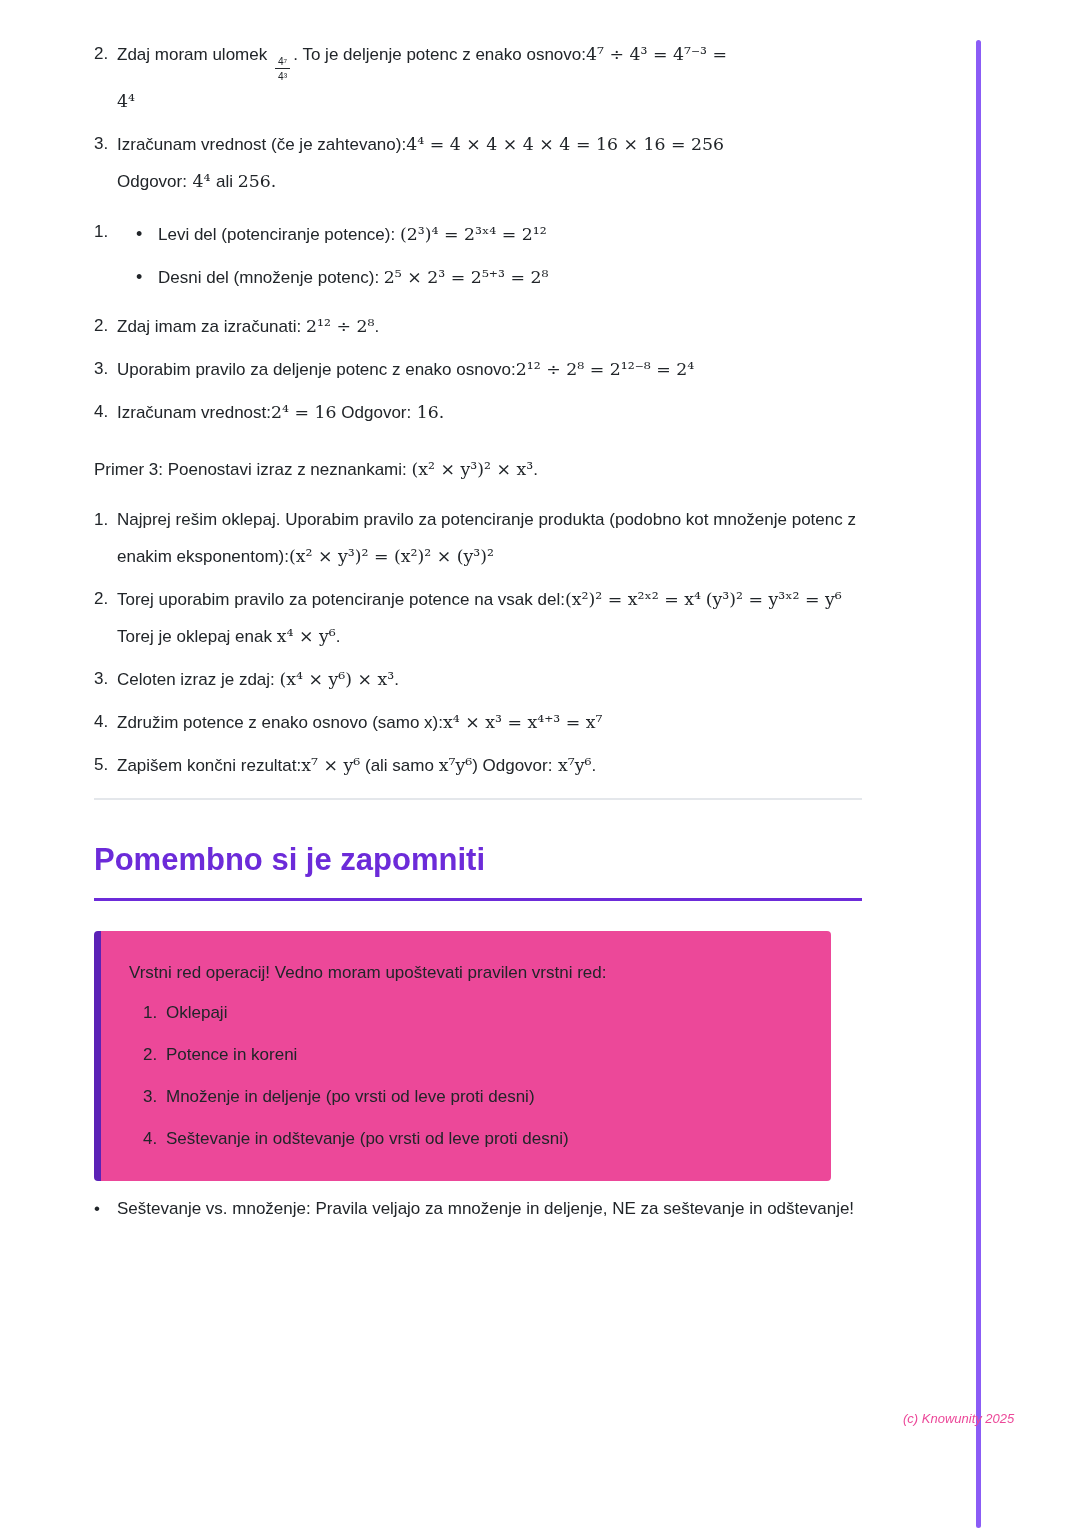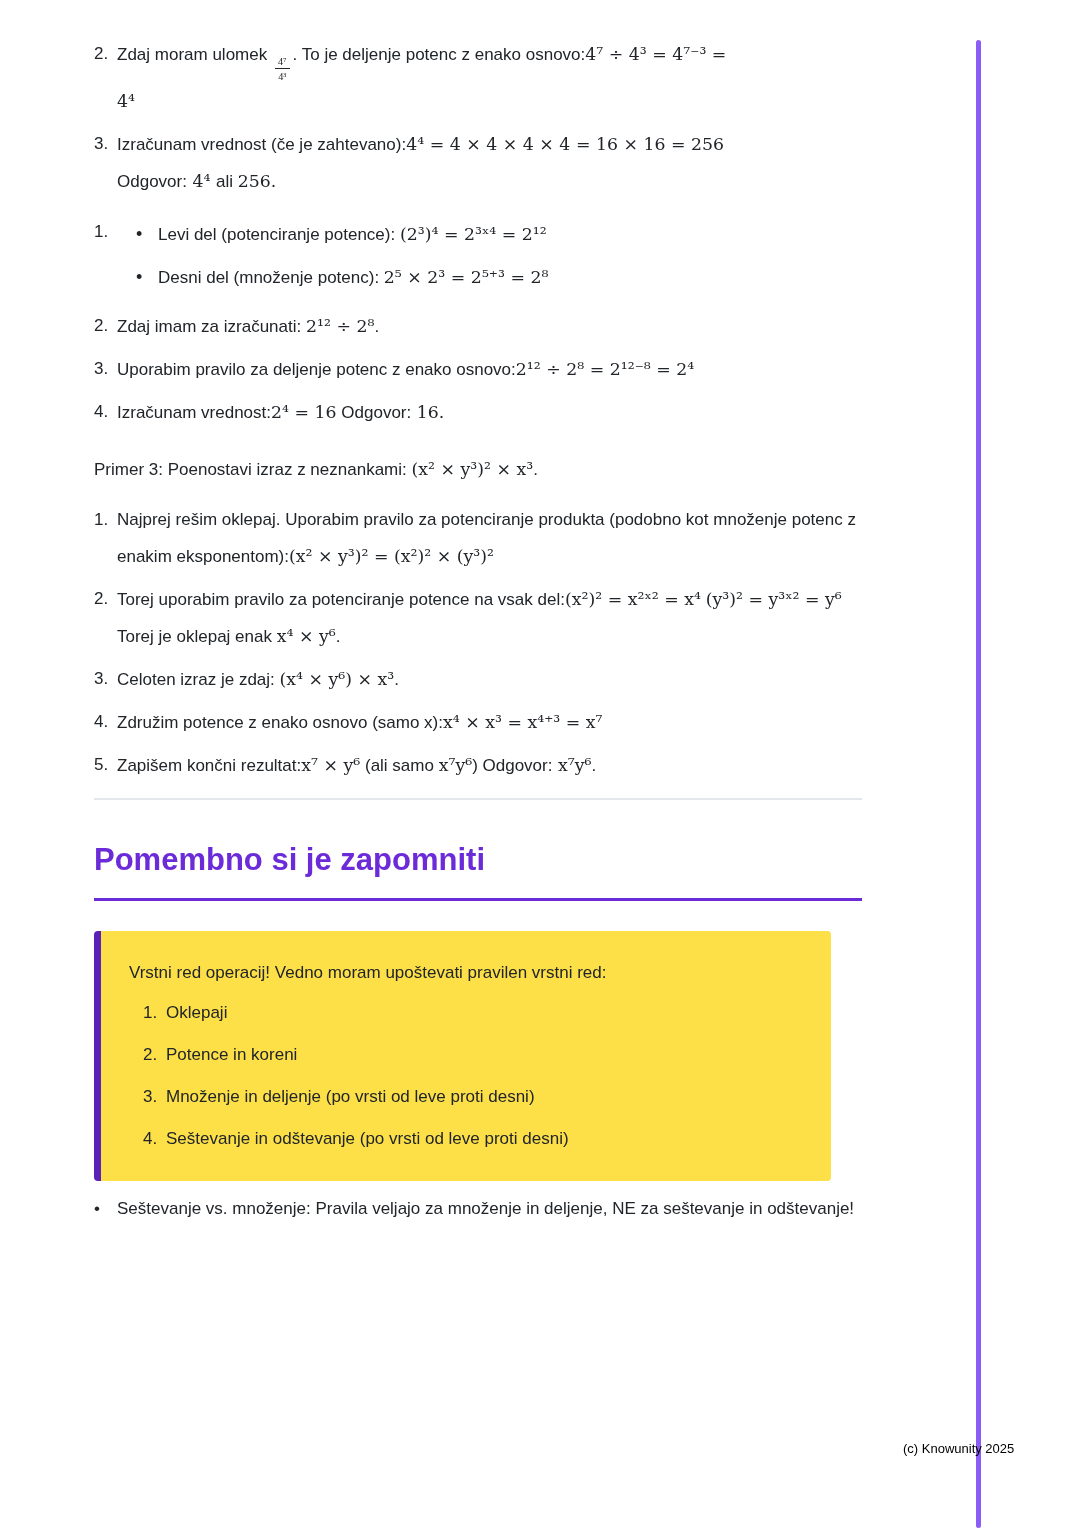--- a/index.html
+++ b/index.html
@@ -21,43 +21,43 @@
   .para { margin:0 0 14px; }
   .primer-head { margin:20px 0 14px; }
 
   .divider { border:0; border-top:2px solid #e4e7eb; margin:12px 0 0; }
 
   .section-heading { margin:40px 0 0; font-size:31px; line-height:40px; font-weight:700; color:#6c2bd9; }
   .heading-rule { height:3px; background:#6c2bd9; margin:18px 0 0; }
 
   .callout {
     margin:30px 0 0; width:737px;
-    background:#fde047; border-left:7px solid #5b21b6; border-radius:4px;
+    background:#ec4899; border-left:7px solid #5b21b6; border-radius:4px;
     padding:24px 28px 18px;
   }
   .callout-intro { margin:0 0 4px; }
   .callout .olist { margin:0 0 0 14px; }
 
   .bold-head { margin:38px 0 0; font-weight:700; }
   .mistakes { margin:10px 0 0; }
 
   .seg-bold { font-weight:400; }
   .seg-math { font-family:"DejaVu Serif","Liberation Serif",serif; font-size:1.02em; }
   .seg-text { }
 
   .frac {
     display:inline-flex; flex-direction:column; align-items:center;
-    vertical-align:-0.45em; font-family:Liberation Serif, serif;
+    vertical-align:-0.45em; font-family:Liberation Sans, sans-serif;
     font-size:0.6em; line-height:1.3; margin:0 3px;
   }
   .frac .num { border-bottom:1px solid #212529; padding:0 3px; }
   .frac .den { padding-top:1px; }
 
   .edge-bar { position:absolute; left:976px; top:40px; width:5px; height:1488px; background:#8b5cf6; border-radius:3px; }
-  .copyright { position:absolute; left:903px; top:1440px; font-size:13px; line-height:18px; color:#000000; z-index:2; }
+  .copyright { position:absolute; left:903px; top:1410px; font-size:13px; line-height:18px; color:#ec4899; z-index:2;font-style:italic; }
 </style>
 </head>
 <body>
 
 <div class="content">
 
   <div class="olist">
     <div class="li">
       <span class="marker">2.</span>
       <div class="li-body"><span class="seg-text">Zdaj moram ulomek </span><span class="frac">

